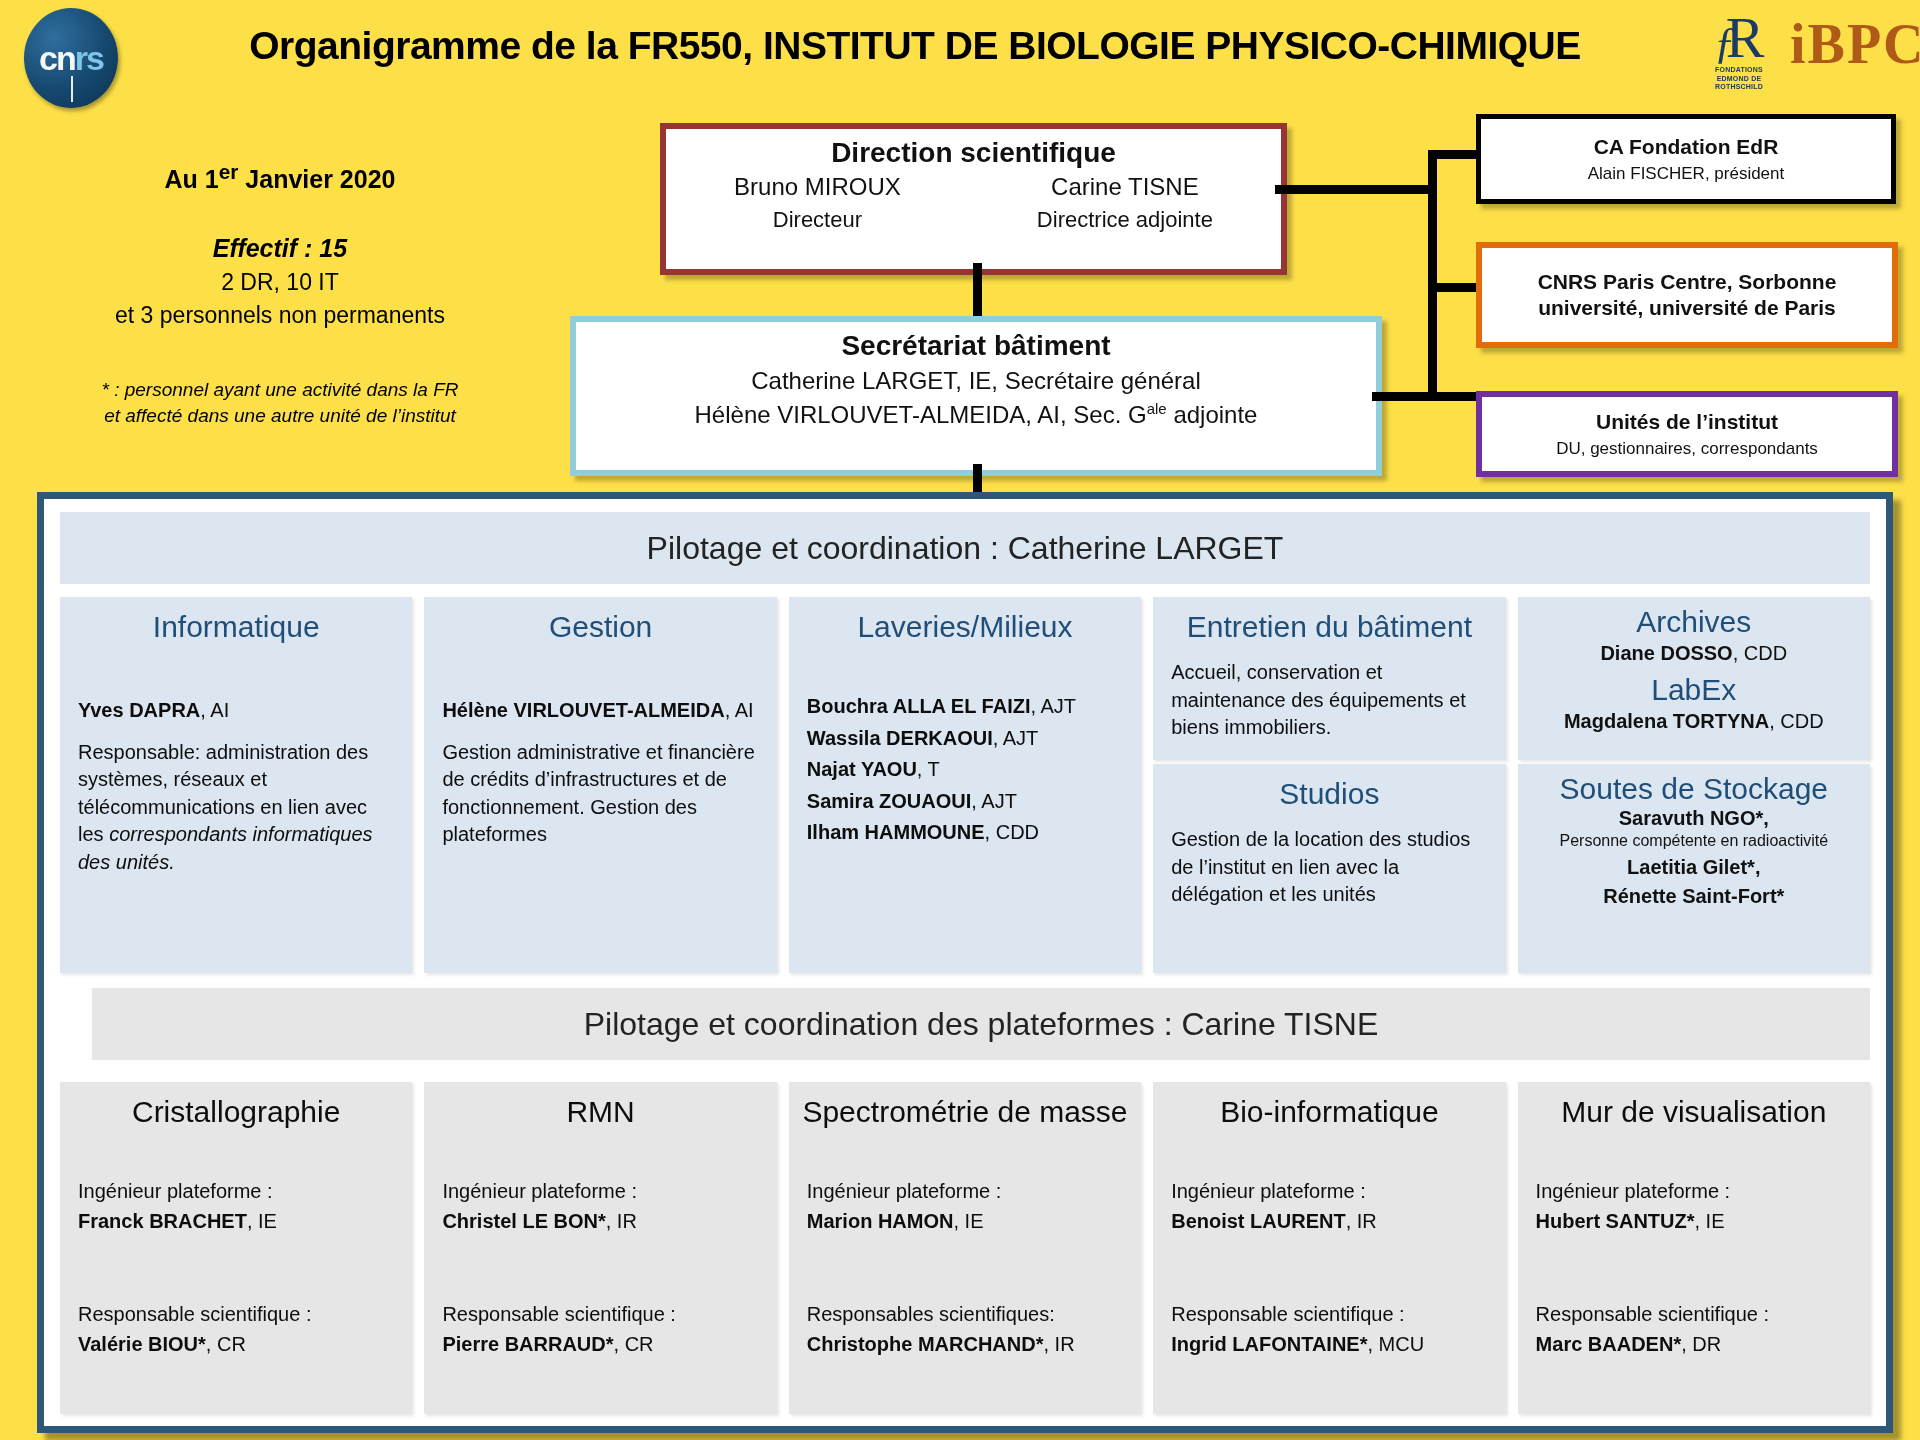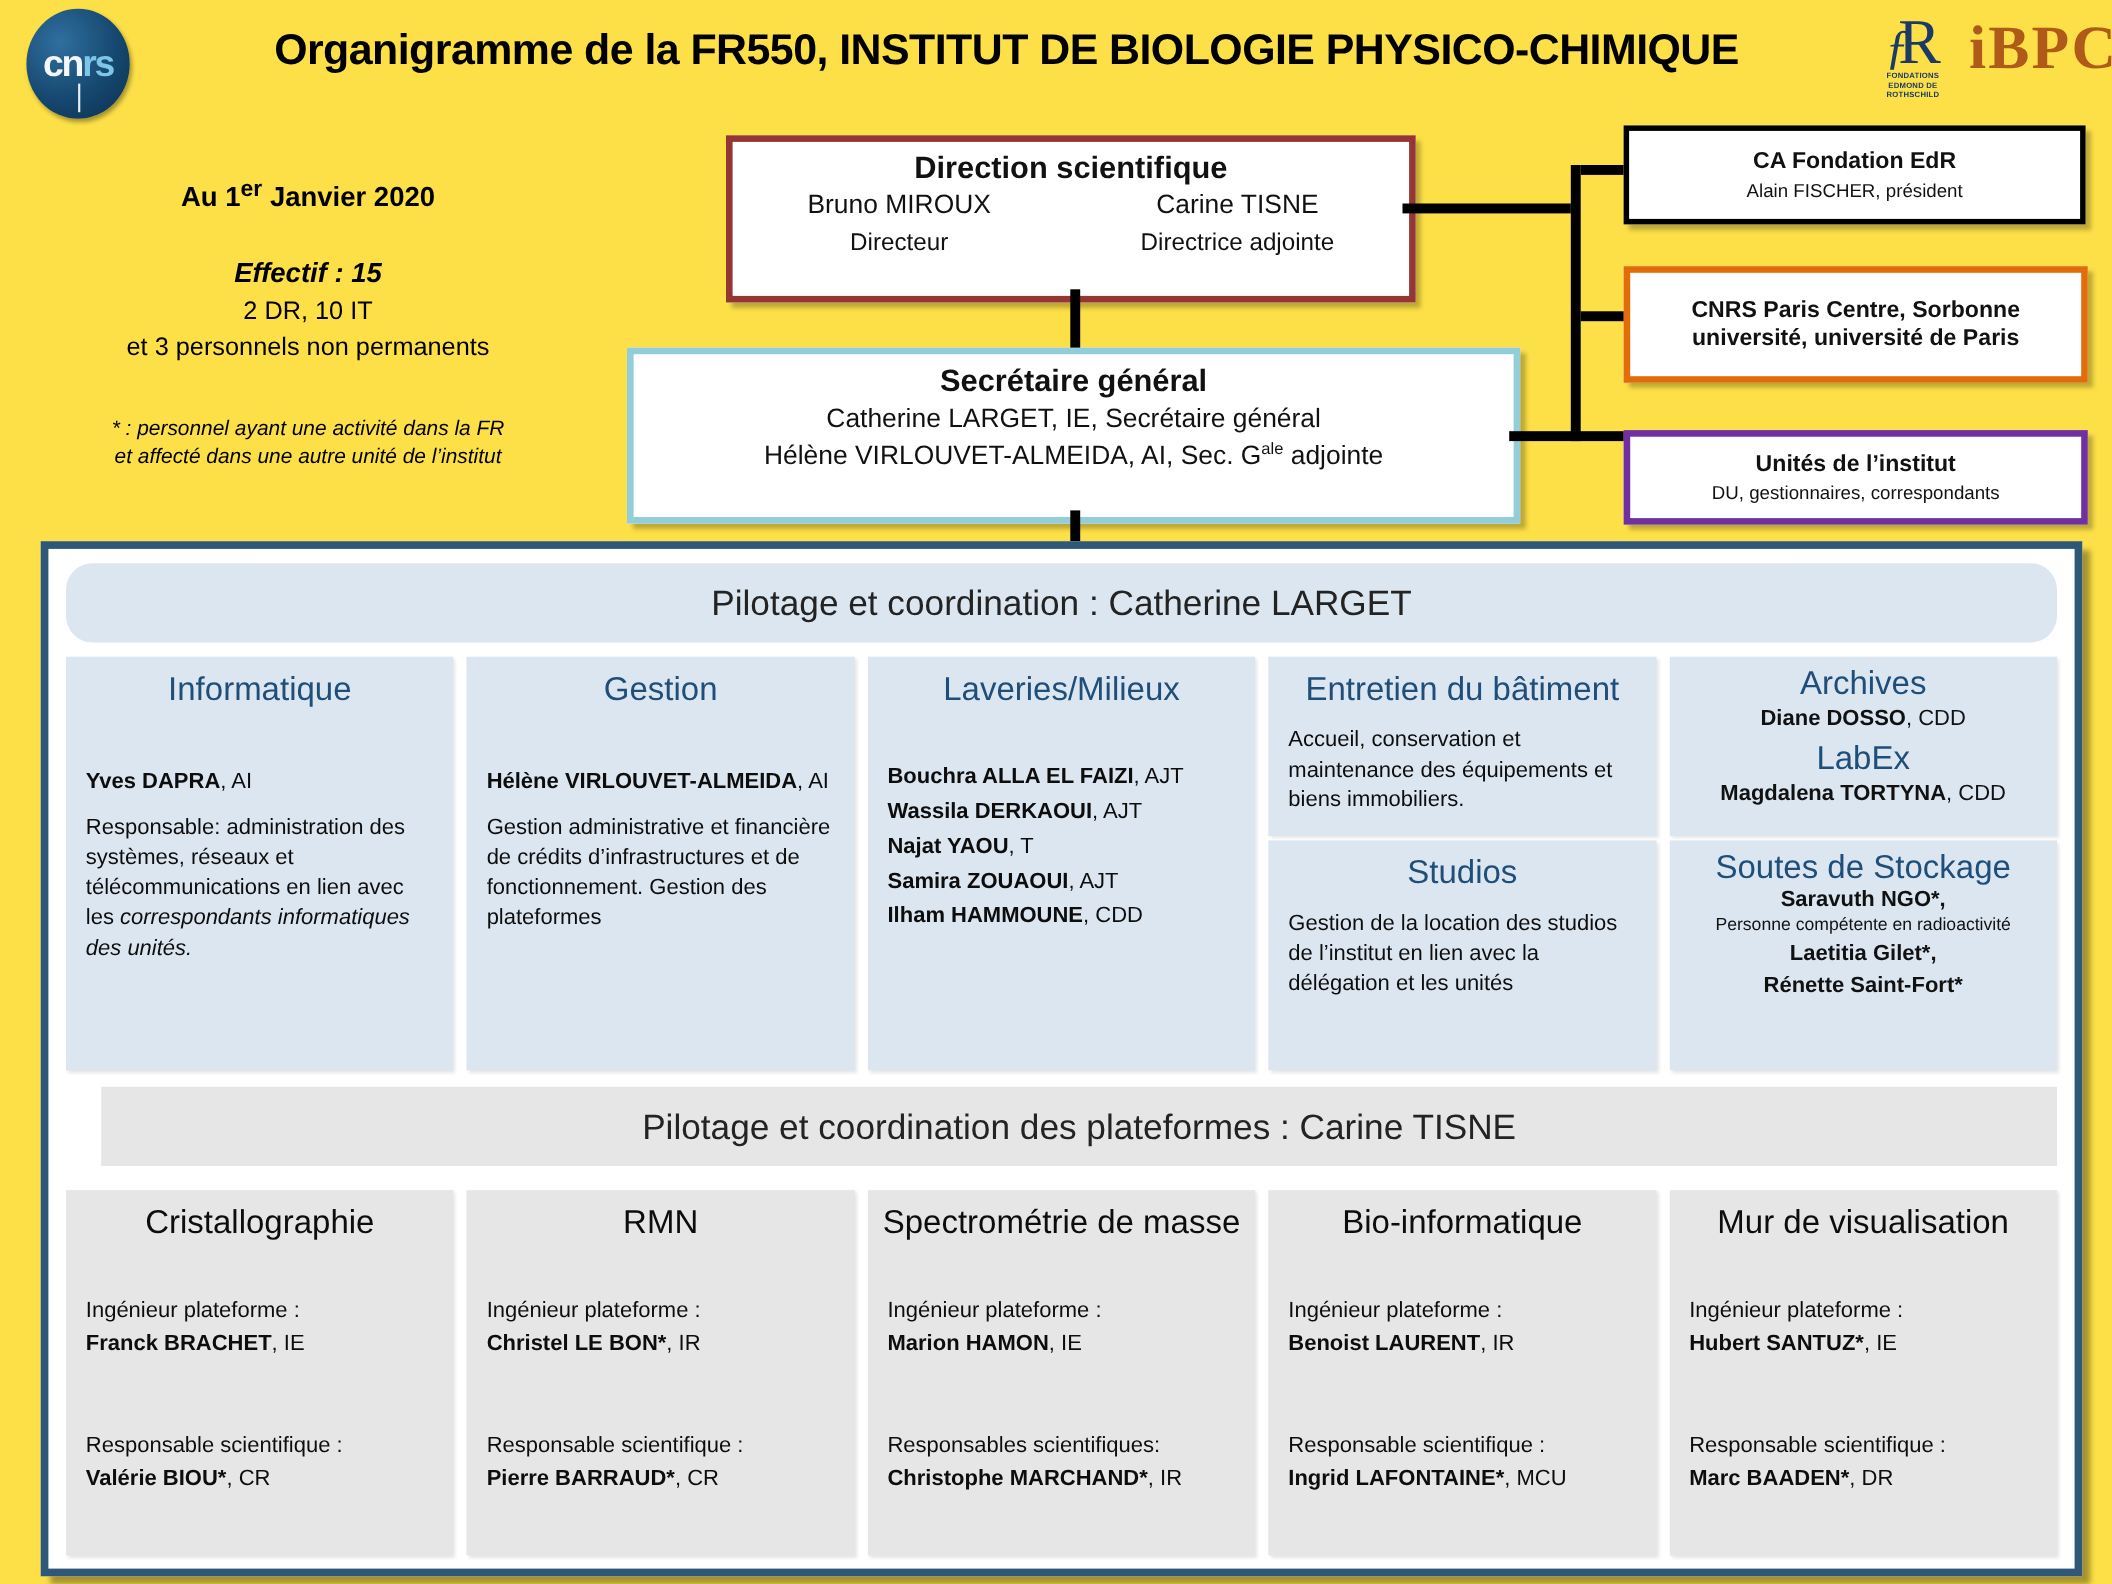--- a/index.html
+++ b/index.html
@@ -55,21 +55,21 @@
 
   
   .conn{position:absolute;background:#000;}
 
   
   .main{position:absolute;left:37px;top:492px;width:1856px;height:941px;
     border:7px solid #2f5777;background:#fff;box-sizing:border-box;
     box-shadow:8px 8px 5px rgba(0,0,0,.35);padding:13px 16px 0 16px;}
   .band{height:72px;display:flex;align-items:center;justify-content:center;
     font-size:32px;color:#232323;}
-  .band-blue{background:#dce6f1;border-radius:24px;}
+  .band-blue{background:#dce6f1;}
   .band-gray{background:#e7e6e6;margin-top:15px;margin-left:32px;}
   .row{display:grid;grid-template-columns:repeat(5,1fr);gap:12px;margin-top:13px;}
   .row1{height:376px;}
   .row2{height:332px;margin-top:22px;}
   .cell{background:#dce6f1;box-shadow:2px 2px 3px rgba(0,0,0,.10);}
   .row2 .cell{background:#e7e6e6;}
   .stack{display:flex;flex-direction:column;gap:4px;}
   .stack .top{height:163px;}
   .stack .bottom{flex:1;}
   .cell-title{text-align:center;font-size:30px;color:#1f4e79;margin-top:13px;line-height:1.1;}
@@ -129,21 +129,21 @@
         <div class="dir-role">Directeur</div>
       </div>
       <div>
         <div class="dir-name">Carine TISNE</div>
         <div class="dir-role">Directrice adjointe</div>
       </div>
     </div>
   </div>
 
   <div class="topbox secretariat">
-    <div class="box-title">Secrétaire général</div>
+    <div class="box-title">Secrétariat bâtiment</div>
     <div class="sec-line">Catherine LARGET, IE, Secrétaire général</div>
     <div class="sec-line"><span>Hélène VIRLOUVET-ALMEIDA, AI, Sec. G</span><sup>ale</sup><span>  adjointe</span></div>
   </div>
 
   <div class="topbox partner ca">
     <div class="partner-title">CA Fondation EdR</div>
     <div class="partner-sub">Alain FISCHER, président</div>
   </div>
   <div class="topbox partner cp">
     <div class="partner-title">CNRS Paris Centre, Sorbonne université, université de Paris</div>

